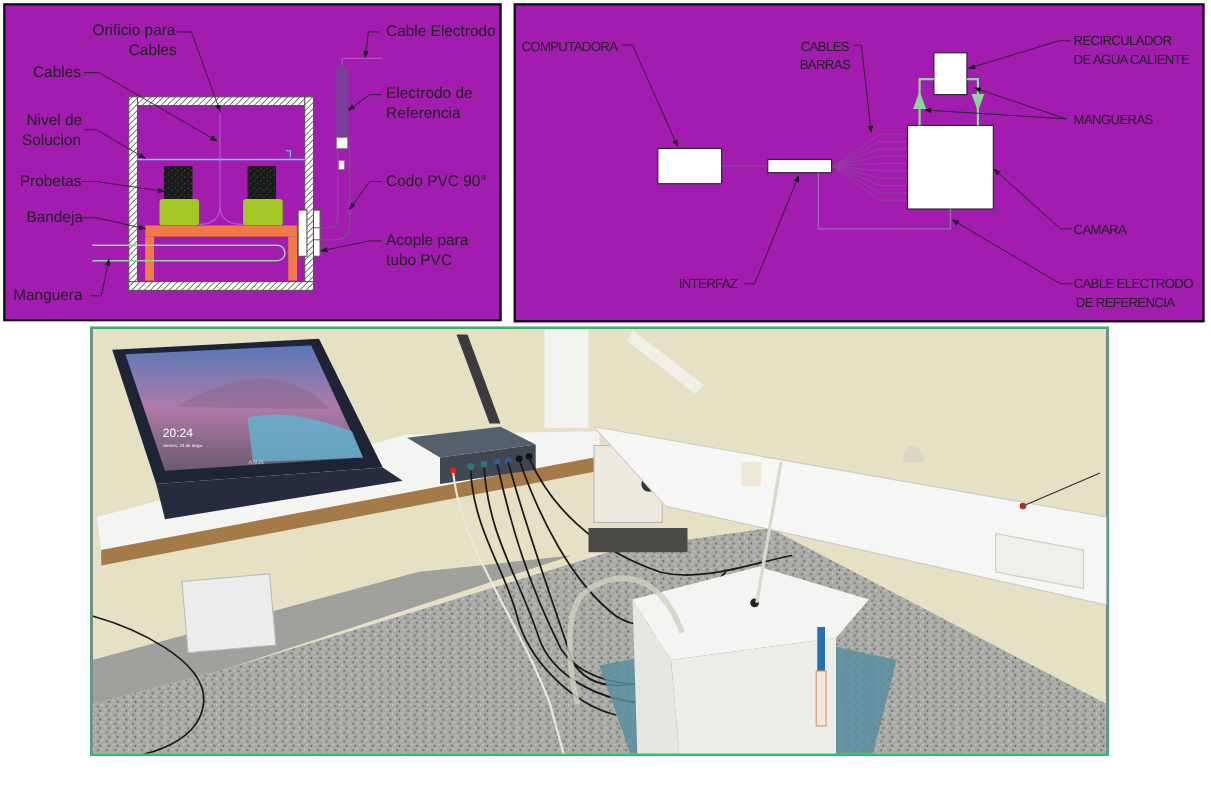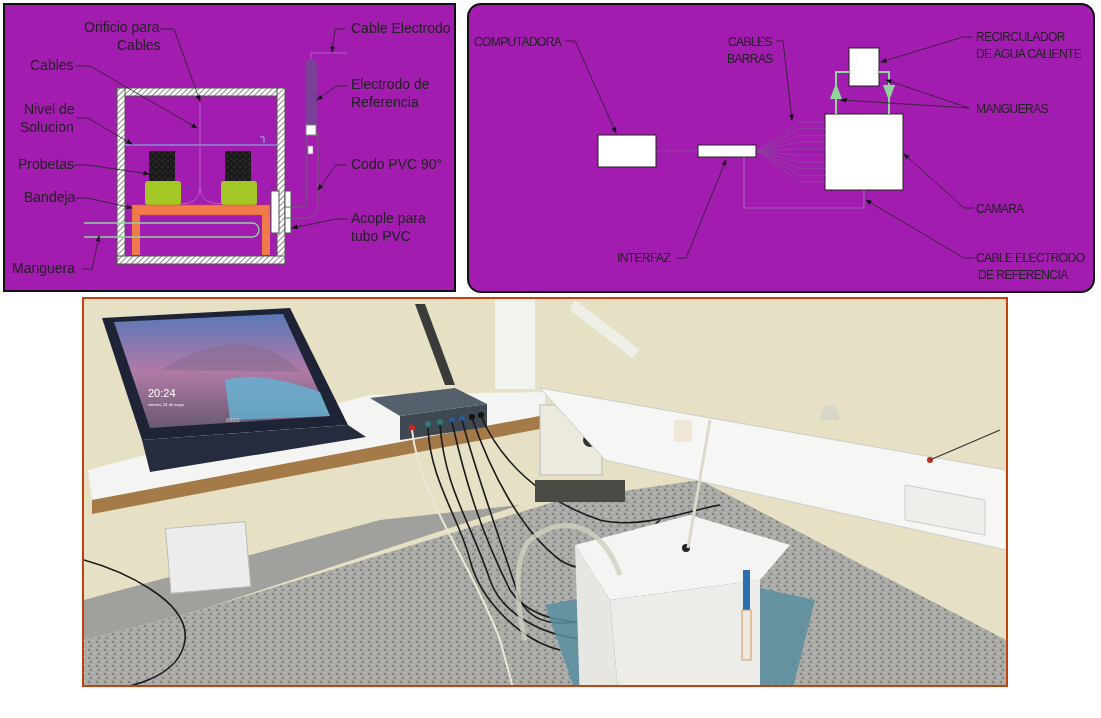--- a/index.html
+++ b/index.html
@@ -1,20 +1,20 @@
 <!DOCTYPE html>
 <html><head>
 <meta charset="utf-8">
 <style>
   html, body { margin:0; padding:0; background:#ffffff; }
   body { width:1101px; height:718px; position:relative; overflow:hidden; font-family:"Liberation Sans", sans-serif; }
   .panel { position:absolute; background:#a21caf; border:2px solid #111; box-sizing:border-box; }
   #panel-left { left:3px; top:3px; width:453px; height:289px; }
-  #panel-right { left:467px; top:3px; width:628px; height:290px;border-radius:14px; }
-  #panel-photo { left:82px; top:297px; width:926px; height:390px; border:2px solid #c2410c; overflow:hidden; }
+  #panel-right { left:467px; top:3px; width:628px; height:290px; }
+  #panel-photo { left:82px; top:297px; width:926px; height:390px; border:2px solid #22c55e; overflow:hidden; }
   svg text { font-family:"Liberation Sans", sans-serif; }
   .lbl { font-size:14px; fill:#222; }
   .cad { font-size:12px; fill:#222; letter-spacing:-0.6px; }
 </style>
 </head>
 <body>
 
 <div class="panel" id="panel-left">
 <svg width="449" height="285" viewBox="3 3 449 285">
   <defs>

